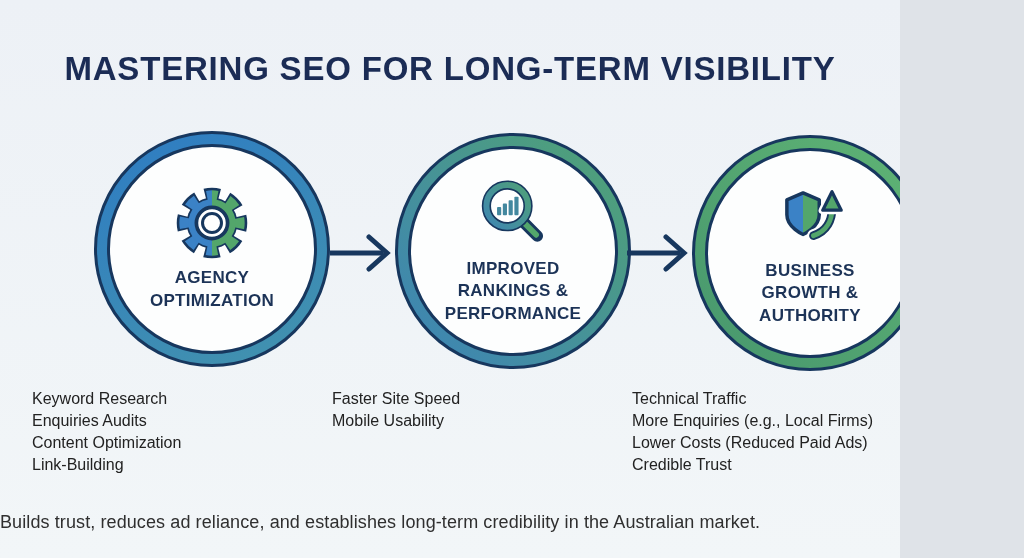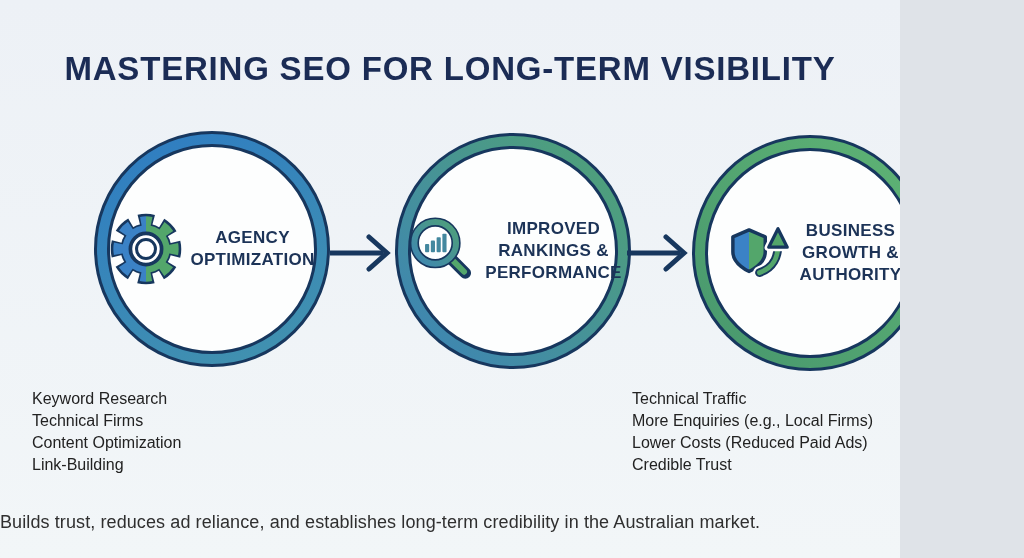--- a/index.html
+++ b/index.html
@@ -20,21 +20,21 @@
   .ring{
     width:100%;height:100%;border-radius:50%;box-sizing:border-box;
     border:3px solid var(--navy);position:relative;
   }
   .ring1{background:linear-gradient(155deg,var(--ring1_a) 5%,var(--ring1_b) 95%);}
   .ring2{background:linear-gradient(to top right,var(--ring2_a) 10%,var(--ring2_b) 90%);}
   .ring3{background:linear-gradient(to top right,var(--ring3_a) 10%,var(--ring3_b) 90%);}
   .inner{
     position:absolute;inset:10px;border-radius:50%;background:#fdfefe;
     border:3px solid var(--navy);box-sizing:border-box;
-    display:flex;flex-direction:row;align-items:center;justify-content:center;
+    display:flex;flex-direction:column;align-items:center;justify-content:center;
     gap:7px;text-align:center;
   }
   .icon{width:74px;height:74px;flex:0 0 auto;}
   .step-label{
     font-weight:bold;font-size:17px;line-height:1.3;letter-spacing:.3px;
     color:var(--label_navy);white-space:pre-line;
   }
   .arrow{position:absolute;width:70px;height:46px;}
   .arrow1{left:328px;top:230px;}
   .arrow2{left:625px;top:230px;}
@@ -170,25 +170,29 @@
         </svg>
         <div class="step-label">BUSINESS
 GROWTH &amp;
 AUTHORITY</div>
       </div>
     </div>
   </div>
 
   <div class="benefits benefits1">
     <div>Keyword Research</div>
-    <div>Technical Firms</div>
+    <div>Enquiries Audits</div>
     <div>Content Optimization</div>
     <div>Link-Building</div>
   </div>
 
+  <div class="benefits benefits2">
+    <div>Faster Site Speed</div>
+    <div>Mobile Usability</div>
+  </div>
 
   <div class="benefits benefits3">
     <div>Technical Traffic</div>
     <div>More Enquiries (e.g., Local Firms)</div>
     <div>Lower Costs (Reduced Paid Ads)</div>
     <div>Credible Trust</div>
   </div>
 
   <div class="footer">Builds trust, reduces ad reliance, and establishes long-term credibility in the Australian market.</div>
 

